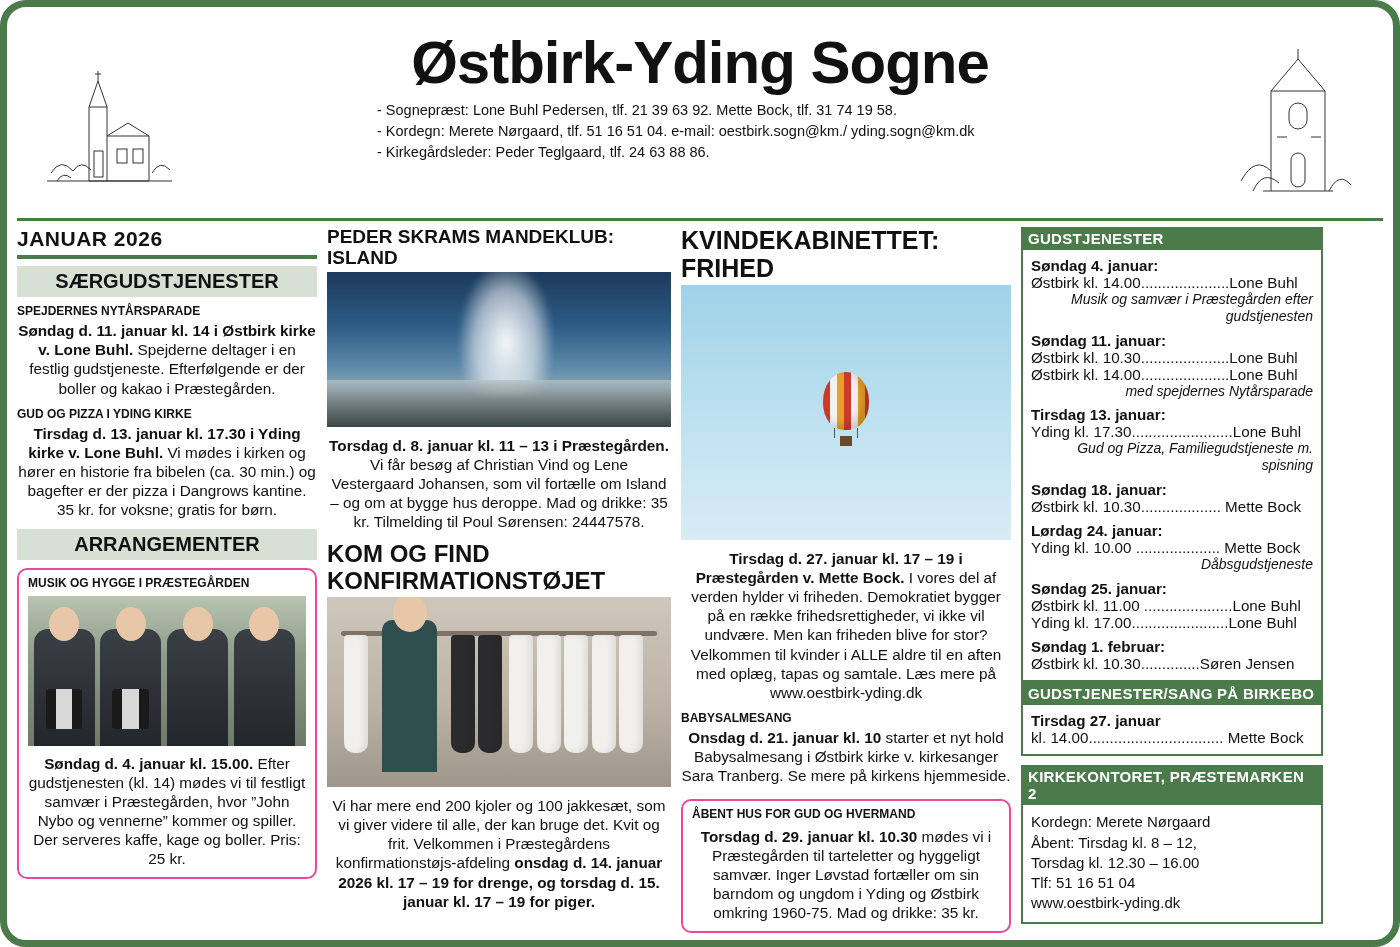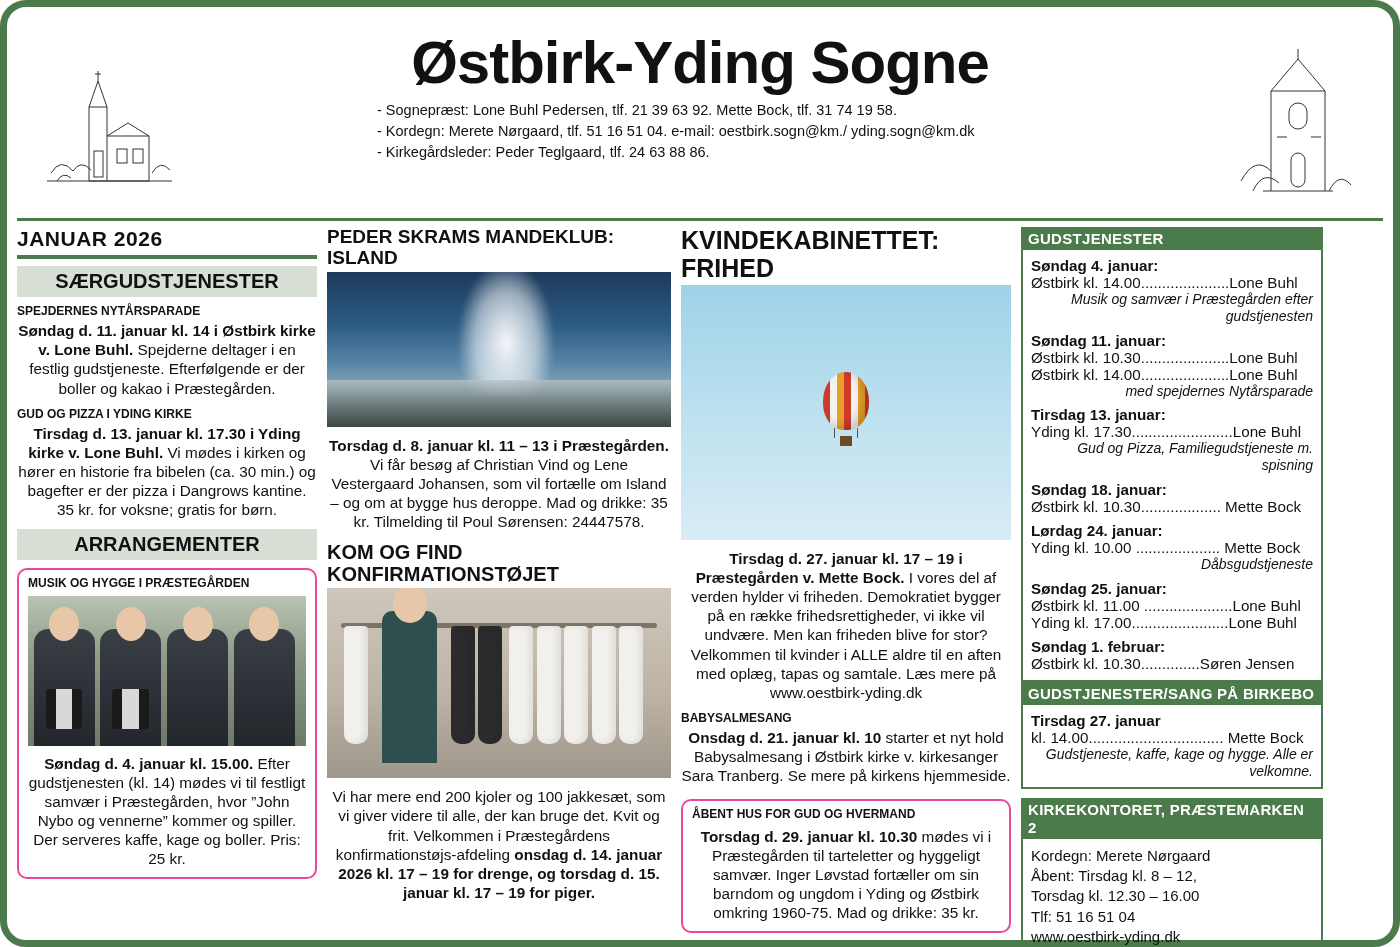--- a/index.html
+++ b/index.html
@@ -306,21 +306,21 @@
         </div>
         <p class="p" style="margin-top:8px;margin-bottom:0"><b>Søndag d. 4. januar kl. 15.00.</b><span> Efter gudstjenesten (kl. 14) mødes vi til festligt samvær i Præstegården, hvor ”John Nybo og vennerne” kommer og spiller. Der serveres kaffe, kage og boller. Pris: 25 kr.</span></p>
       </div>
     </div>
 
     <div class="col col2">
       <h3 class="hd" style="font-size:19px">PEDER SKRAMS MANDEKLUB: ISLAND</h3>
       <div class="imgbox geyser"></div>
       <p class="p" style="margin-top:9px"><b>Torsdag d. 8. januar kl. 11 – 13 i Præstegården.</b><span> Vi får besøg af Christian Vind og Lene Vestergaard Johansen, som vil fortælle om Island – og om at bygge hus deroppe. Mad og drikke: 35 kr. Tilmelding til Poul Sørensen: 24447578.</span></p>
 
-      <h3 class="hd" style="font-size:20px">KOM OG FIND KONFIRMATIONSTØJET</h3>
+      <h3 class="hd" style="font-size:24px">KOM OG FIND KONFIRMATIONSTØJET</h3>
       <div class="imgbox clothes">
         <div class="rail"></div>
         <div class="person">
             <div class="head"></div>
           </div>
         <div class="garment" style="left:5%"></div>
         <div class="garment dark" style="left:36%"></div>
         <div class="garment dark" style="left:44%"></div>
         <div class="garment" style="left:53%"></div>
         <div class="garment" style="left:61%"></div>
@@ -378,21 +378,20 @@
         <div class="svc-line">Yding kl. 17.00.......................Lone Buhl</div>
 
         <div class="svc-day">Søndag 1. februar:</div>
         <div class="svc-line">Østbirk kl. 10.30..............Søren Jensen</div>
       </div>
 
       <div class="rband" style="">GUDSTJENESTER/SANG PÅ BIRKEBO</div>
       <div class="rbox">
         <div class="svc-day">Tirsdag 27. januar</div>
         <div class="svc-line">kl. 14.00................................ Mette Bock</div>
-        <div class="svc-note">Gudstjeneste, kaffe, kage og hygge. Alle er velkomne.</div>
       </div>
 
       <div class="rband two" style="margin-top:9px">KIRKEKONTORET, PRÆSTEMARKEN 2</div>
       <div class="rbox">
         <div class="office-line">Kordegn: Merete Nørgaard</div>
         <div class="office-line">Åbent: Tirsdag kl. 8 – 12,</div>
         <div class="office-line">Torsdag kl. 12.30 – 16.00</div>
         <div class="office-line">Tlf: 51 16 51 04</div>
         <div class="office-line">www.oestbirk-yding.dk</div>
       </div>

